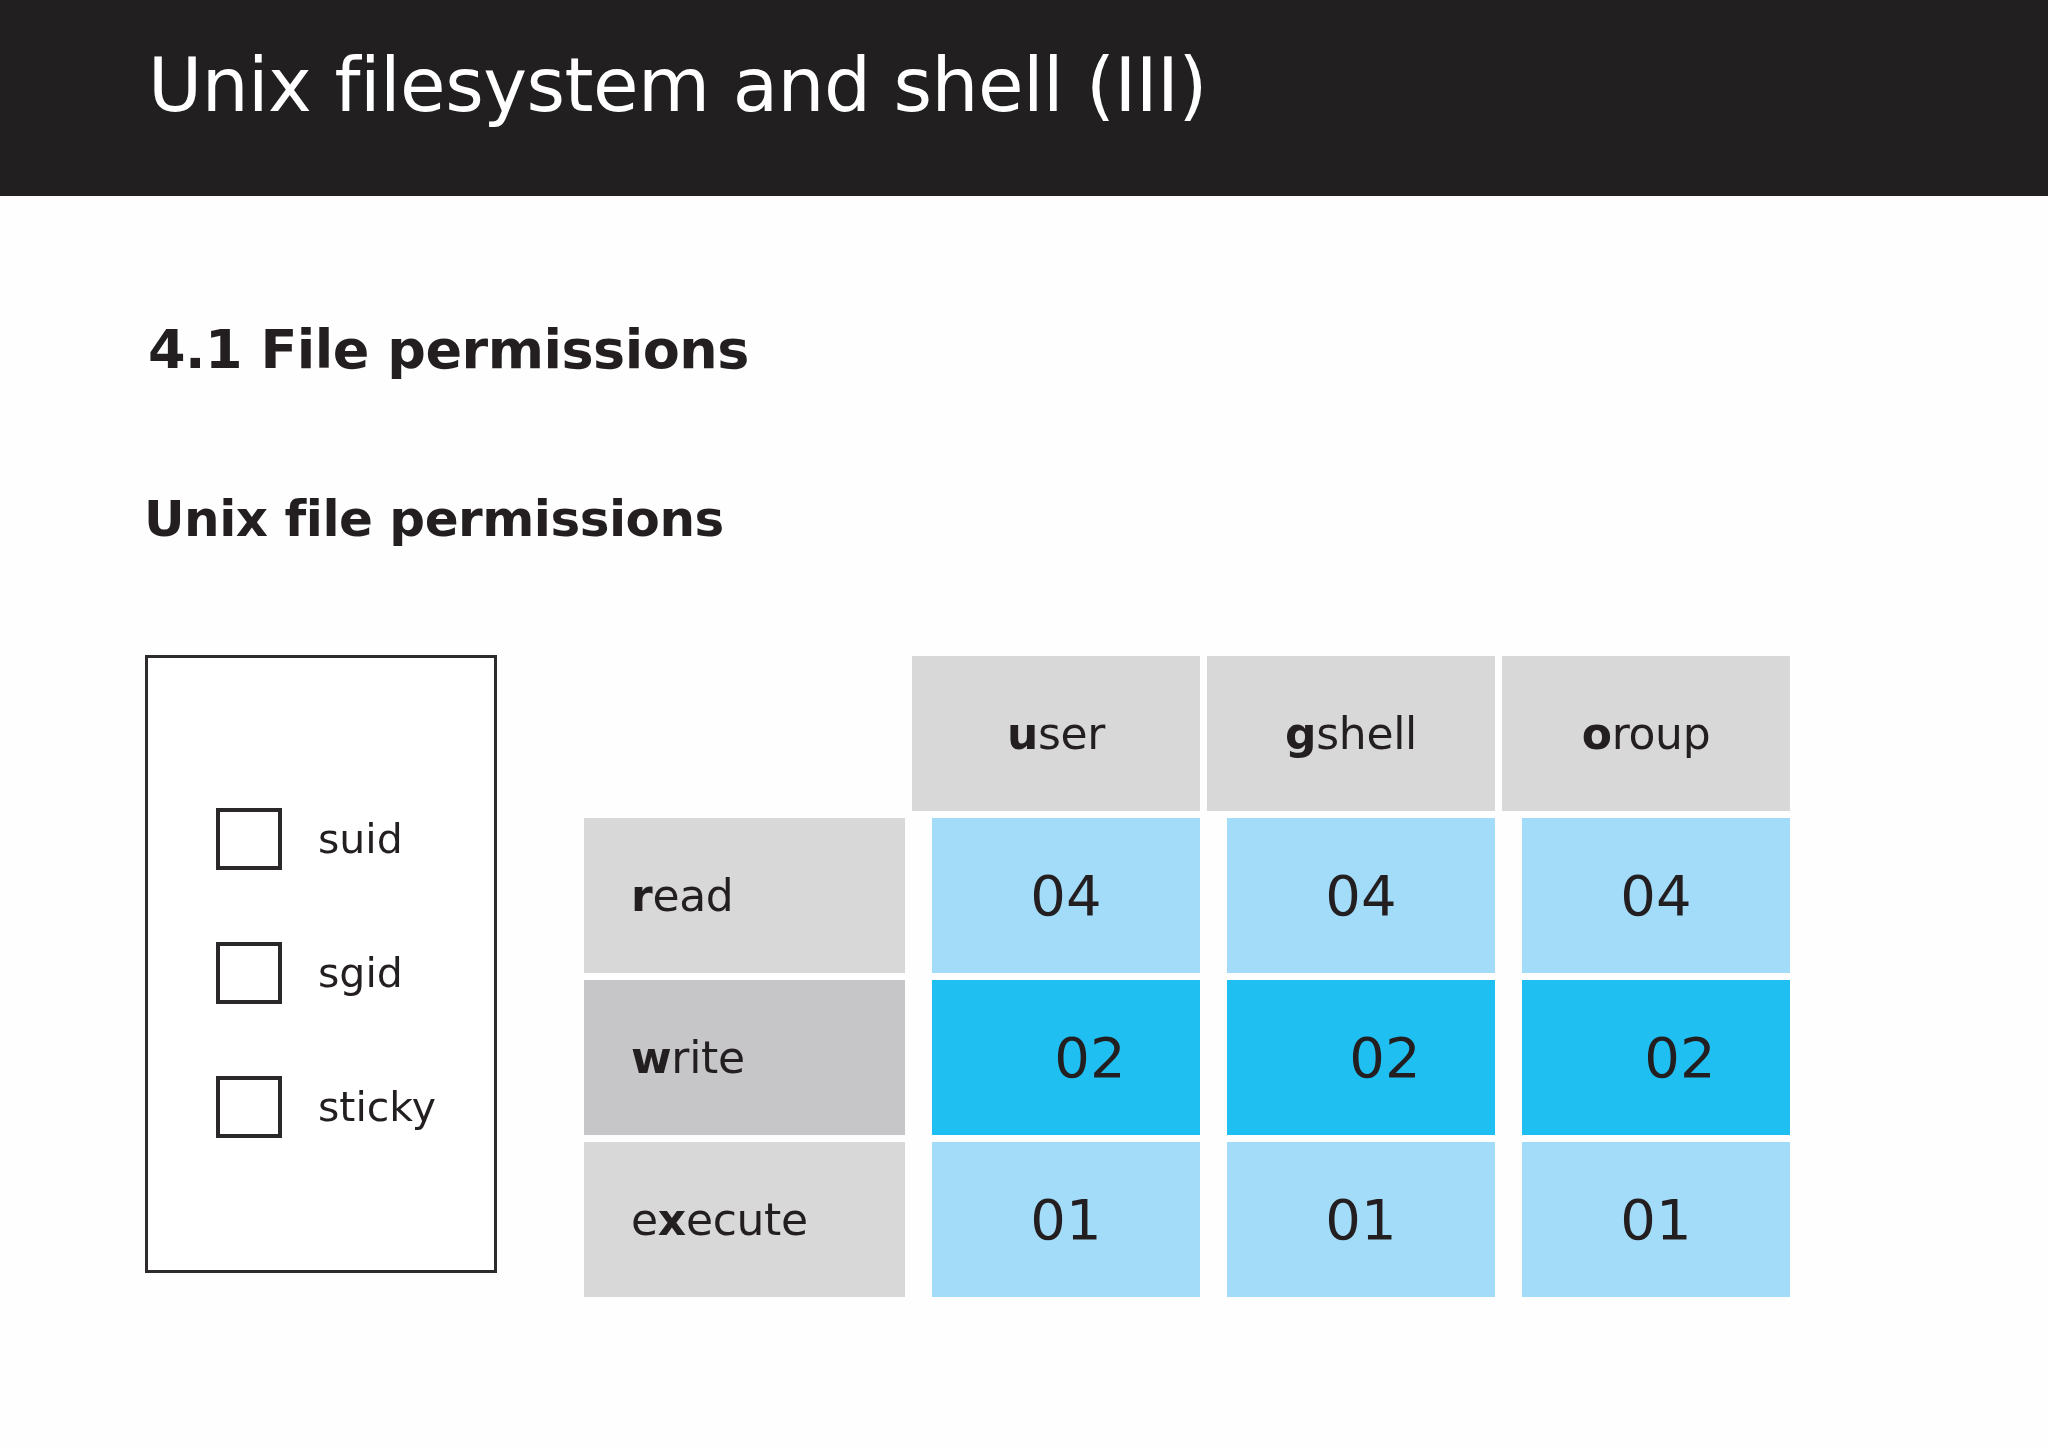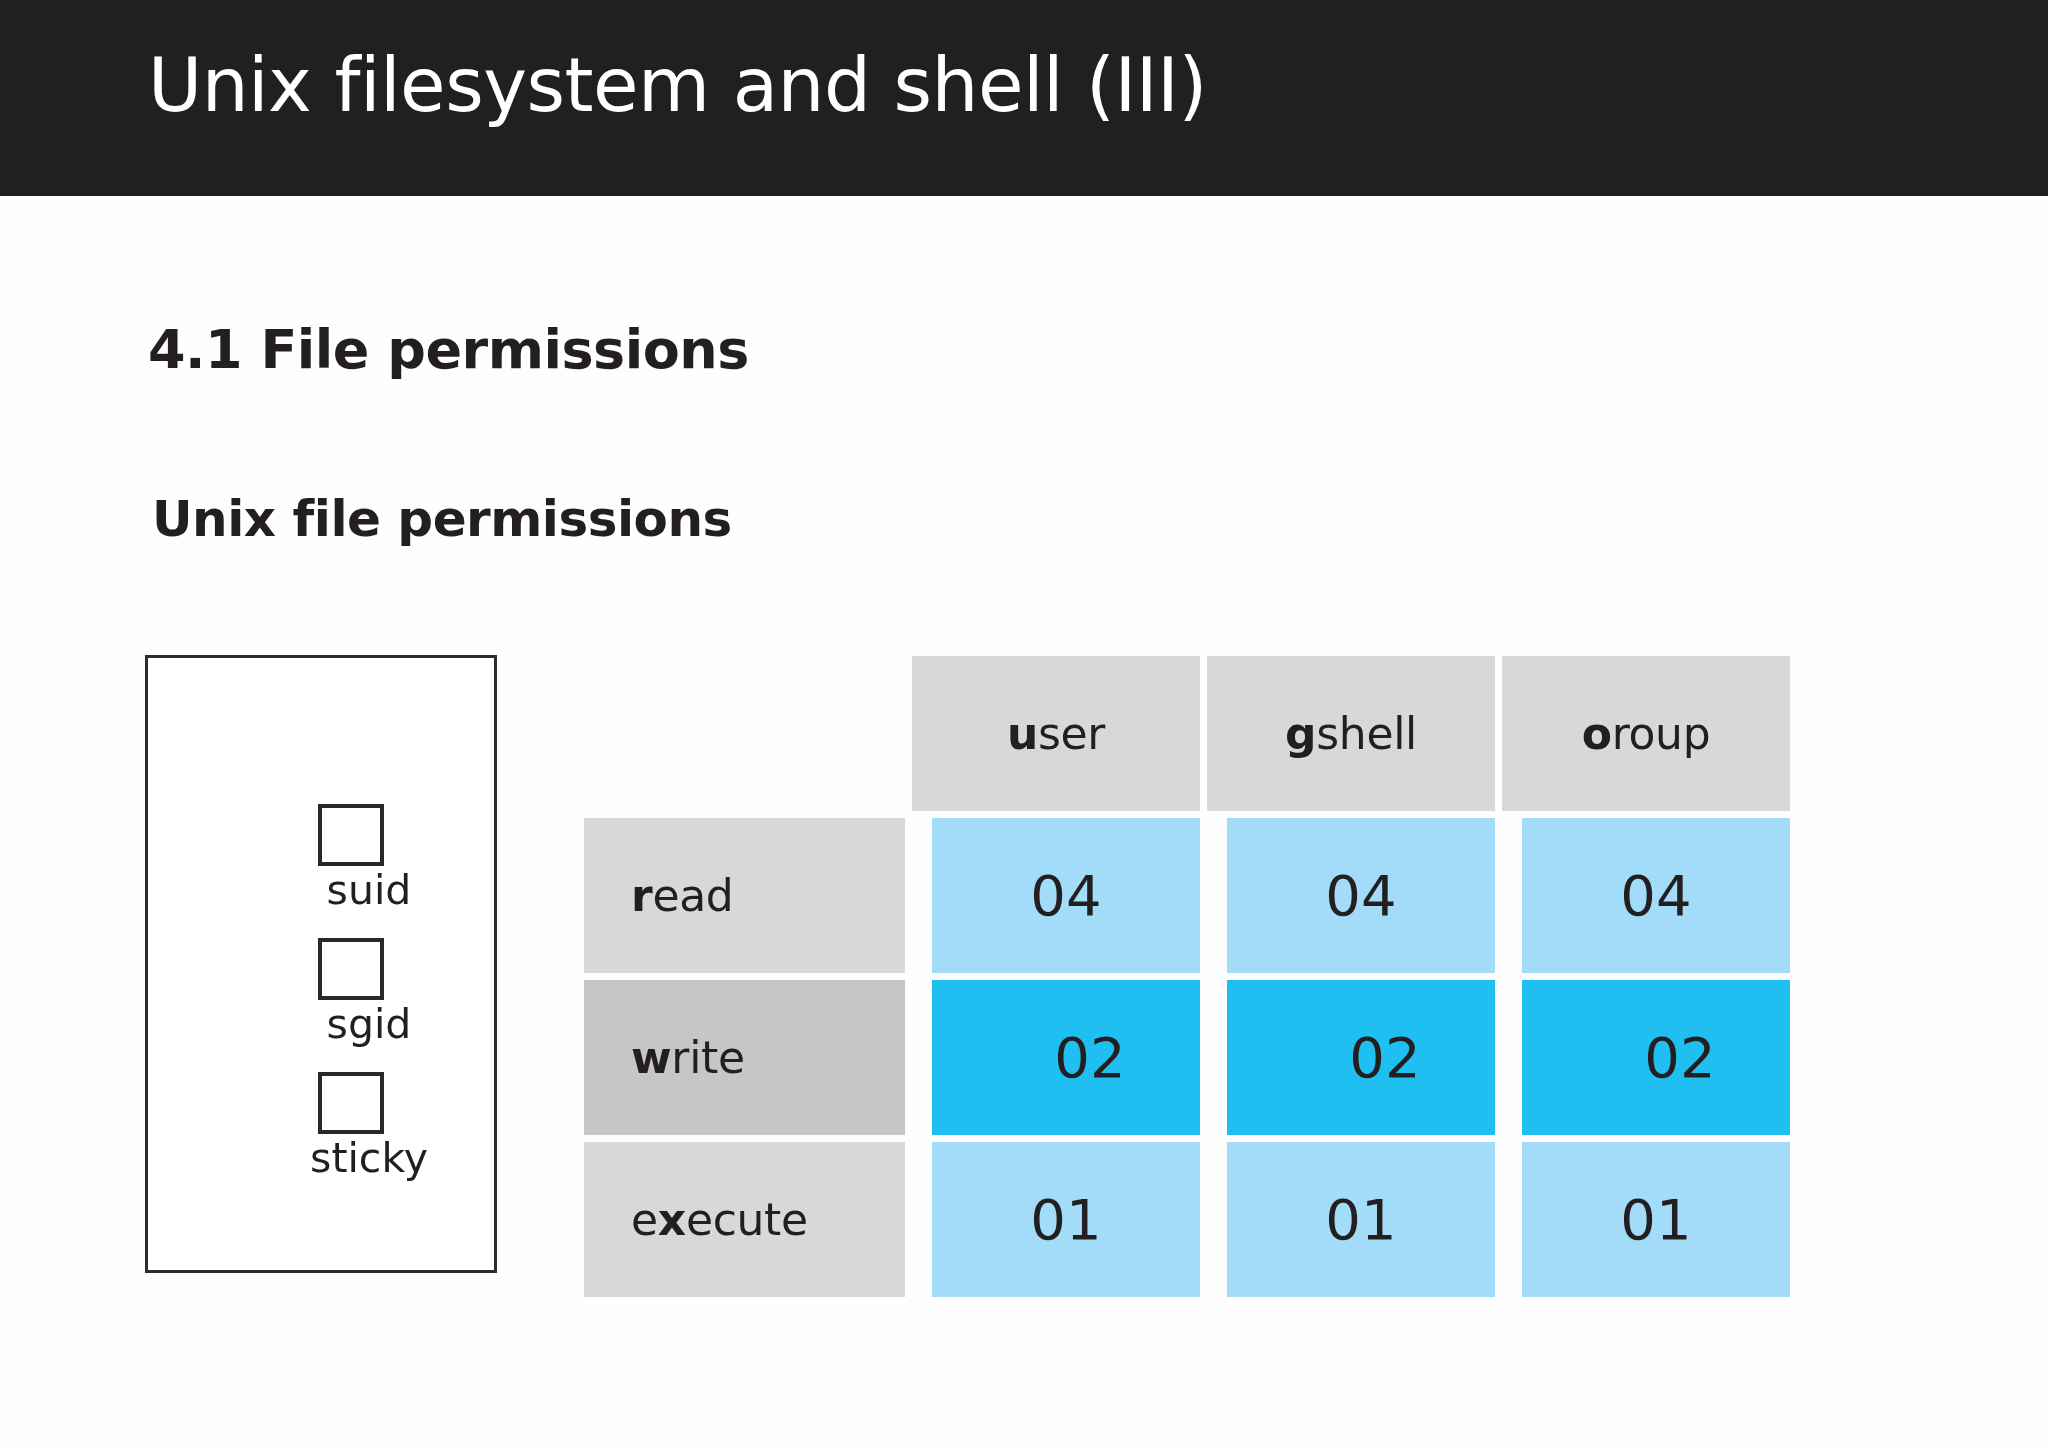--- a/index.html
+++ b/index.html
@@ -50,21 +50,21 @@
     font-size: 54px;
     font-weight: 700;
     color: #231F20;
     letter-spacing: -0.5px;
     white-space: nowrap;
     margin-top: 23px;
   }
 
   .sub-heading {
     position: absolute;
-    left: 152px;
+    left: 144px;
     top: 490px;
     font-size: 50px;
     font-weight: 700;
     color: #231F20;
     letter-spacing: -0.5px;
     white-space: nowrap;
   }
 
   
   .checkbox-panel {
@@ -82,21 +82,20 @@
     left: 68px;
     top: 146px;
     width: 270px;
   }
 
   .checkbox-row {
     display: flex;
     align-items: center;
     height: 70px;
     margin-bottom: 64px;
-    flex-direction: column;
   }
   .checkbox-row:last-child { margin-bottom: 0; }
 
   .checkbox-box {
     width: 66px;
     height: 62px;
     border: 4px solid #2B2829;
     background: #FFFFFF;
     flex: 0 0 auto;
   }

